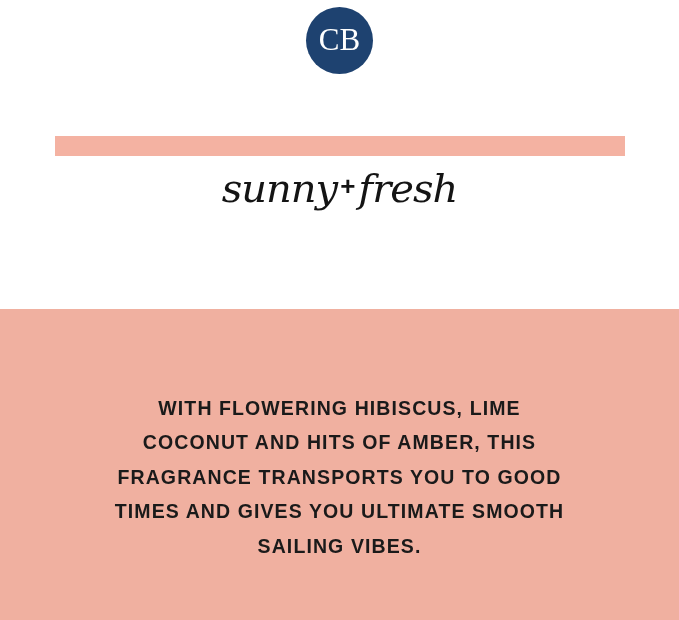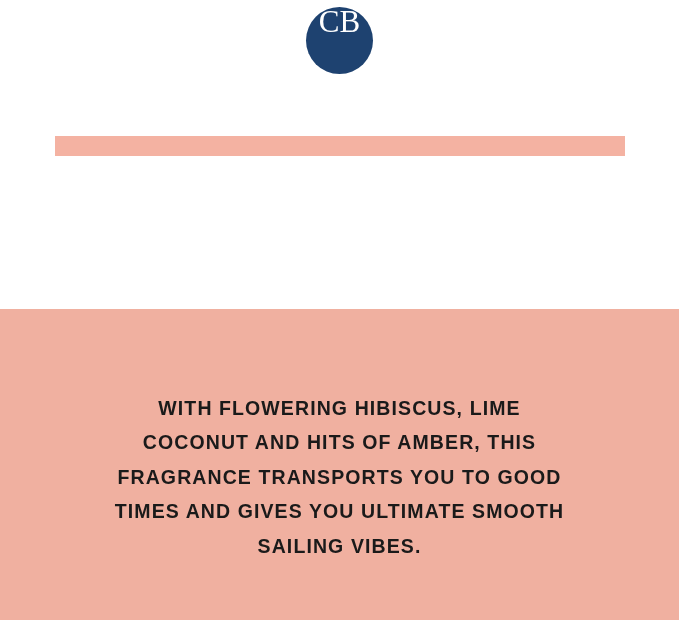--- a/index.html
+++ b/index.html
@@ -23,21 +23,21 @@
     top: 7px;
     width: 67px;
     height: 67px;
   }
   .logo-circle {
     width: 67px;
     height: 67px;
     border-radius: 50%;
     background: #1e4270;
     display: flex;
-    align-items: flex-start;
+    align-items: center;
     justify-content: center;
   }
   .logo-text {
     font-family: "Liberation Serif", "DejaVu Serif", serif;
     color: #ffffff;
     font-size: 31px;
     letter-spacing: 0px;
     line-height: 1;
     font-weight: 400;
     transform: translateY(-1px);
@@ -132,18 +132,21 @@
 
   <div class="logo-wrap">
     <div class="logo-circle">
       <span class="logo-text">CB</span>
     </div>
   </div>
 
   <div class="headline-band"></div>
 
 
+  <div class="tagline">
+    <span class="script">sunny</span><span class="plus">+</span><span class="script">fresh</span>
+  </div>
 
   <div class="desc-panel">
     <p class="desc-text">WITH FLOWERING HIBISCUS, LIME COCONUT AND HITS OF AMBER, THIS FRAGRANCE TRANSPORTS YOU TO GOOD TIMES AND GIVES YOU ULTIMATE SMOOTH SAILING VIBES.</p>
   </div>
 
 </div>
 
 </body></html>

